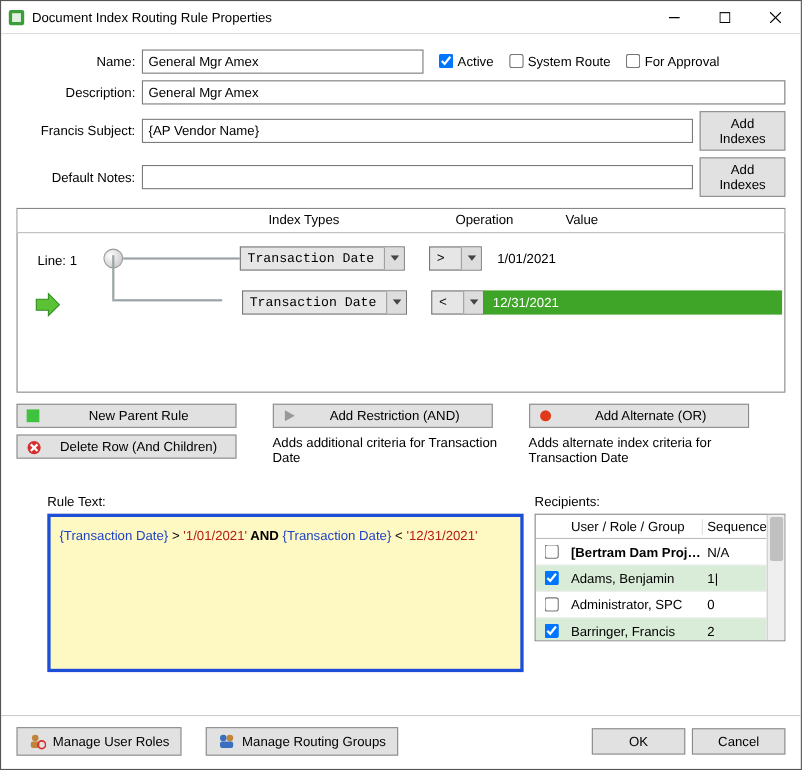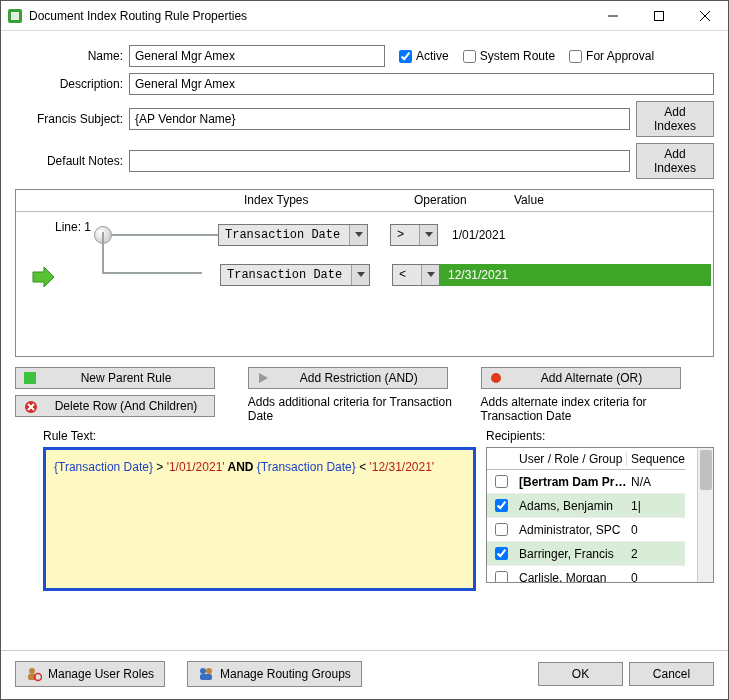--- a/index.html
+++ b/index.html
@@ -7,52 +7,52 @@
 .window { width: 729px; height: 700px; border: 1px solid #555; background: #fff; display: flex; flex-direction: column; }
 .titlebar { height: 30px; display: flex; align-items: center; padding: 0 0 0 6px; border-bottom: 1px solid #ddd; }
 .titlebar .icon-app { width: 16px; height: 16px; margin-right: 6px; }
 .titlebar .title { flex: 1; }
 .titlebar .winbtn { width: 46px; height: 30px; display: flex; align-items: center; justify-content: center; cursor: pointer; }
 .content { flex: 1; padding: 14px 14px 8px 14px; display: flex; flex-direction: column; }
 .form-row { display: flex; align-items: center; margin-bottom: 6px; }
 .form-row .lbl { width: 114px; text-align: right; padding-right: 6px; }
 .form-row input[type=text] { border: 1px solid #7a7a7a; padding: 3px 5px; height: 22px; }
 .btn { border: 1px solid #8a8a8a; background: #e1e1e1; padding: 3px 8px; cursor: pointer; text-align: center; }
-.checkbox-wrap { display: inline-flex; align-items: center; margin-left: 14px; }
+.checkbox-wrap { display: inline-flex; align-items: flex-start; margin-left: 14px; }
 .checkbox-wrap input { margin: 0 4px 0 0; }
 .rules-panel { border: 1px solid #888; height: 168px; margin-top: 4px; background: #fff; position: relative; }
 .rules-header { display: flex; border-bottom: 1px solid #bbb; height: 22px; background: #fff; }
 .rules-header .col { padding: 3px 6px; font-size: 12px; }
 .col-spacer { width: 198px; }
 .col-index { width: 170px; margin-left: 24px; }
 .col-op { width: 100px; }
 .col-val { flex: 1; }
 .rules-body { padding: 12px 0 0 18px; position: relative; }
-.line-label { position: absolute; left: 18px; top: 8px; margin-left: 21px; }
+.line-label { position: absolute; left: 18px; top: 18px; }
 .node-wrap { display: flex; align-items: center; margin-bottom: 18px; }
 .node-ball { width: 18px; height: 18px; border-radius: 50%; background: radial-gradient(circle at 35% 35%, #fff, #bcbcbc); border: 1px solid #9b9b9b; margin-left: 60px; }
 .h-line { height: 2px; background: #9aa3a6; flex: 0 0 106px; }
 .combo { display: inline-flex; border: 1px solid #767676; background: #e6e6e6; height: 22px; align-items: center; }
 .combo .ctext { padding: 0 6px; width: 130px; overflow: hidden; text-overflow: ellipsis; white-space: nowrap; font-family: Liberation Mono, monospace; }
 .combo.op .ctext { width: 28px; }
 .combo .carrow { width: 18px; height: 20px; border-left: 1px solid #a0a0a0; display: flex; align-items: center; justify-content: center; background: #ddd; }
 .val-cell { padding-left: 14px; }
 .val-cell.green { background: #3fa528; color: #fff; padding: 4px 8px; flex: 1; margin-right: 2px; }
 .row2-wrap { display: flex; align-items: center; }
 .arrow-icon { position: absolute; left: 14px; top: 52px; }
 .action-row { display: flex; margin-top: 10px; gap: 0; }
 .action-col { width: 33.3%; padding-right: 12px; }
 .action-btn { display: flex; align-items: center; border: 1px solid #8a8a8a; background: #e1e1e1; padding: 3px 8px; width: 200px; cursor: pointer; }
 .action-btn .sq { width: 12px; height: 12px; margin-right: 10px; }
 .action-hint { margin-top: 6px; font-size: 12px; color: #000; }
-.lower { display: flex; gap: 10px; margin-top: 6px; flex: 1; min-height: 172px; padding-left: 28px; }
+.lower { display: flex; gap: 10px; margin-top: 26px; flex: 1; min-height: 172px; padding-left: 28px; }
 .rule-text-panel { flex: 1; }
 .rule-text-box { border: 3px solid #1d4ed8; height: 144px; padding: 8px; line-height: 1.5; background:#fef9c3; }
 .recip-panel { width: 228px; }
-.recip-table-wrap { border: 1px solid #888; height: 136px; display: flex; background:#fff;gap:12px; }
+.recip-table-wrap { border: 1px solid #888; height: 116px; display: flex; background:#fff; }
 .recip-table { flex: 1; overflow: hidden; }
 .recip-head { display: flex; border-bottom: 1px solid #bbb; height: 22px; align-items: center; }
 .recip-head .h1 { width: 28px; border-right: 1px solid #ddd; }
 .recip-head .h2 { flex: 1; padding-left: 4px; border-right: 1px solid #ddd; }
 .recip-head .h3 { width: 58px; padding-left: 4px; }
 .recip-row { display: flex; height: 24px; align-items: center; border-bottom: 1px solid #eee; }
 .recip-row .c1 { width: 28px; display: flex; justify-content: center; }
 .recip-row .c2 { flex: 1; padding-left: 4px; overflow: hidden; white-space: nowrap; text-overflow: ellipsis; }
 .recip-row .c3 { width: 58px; padding-left: 4px; }
 .recip-row.sel { background: #d8ecd8; }

